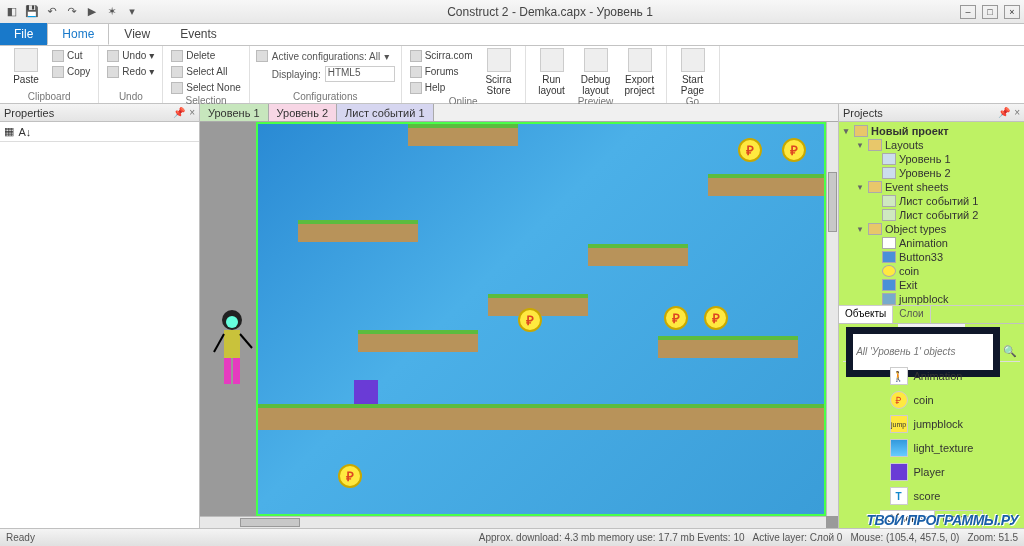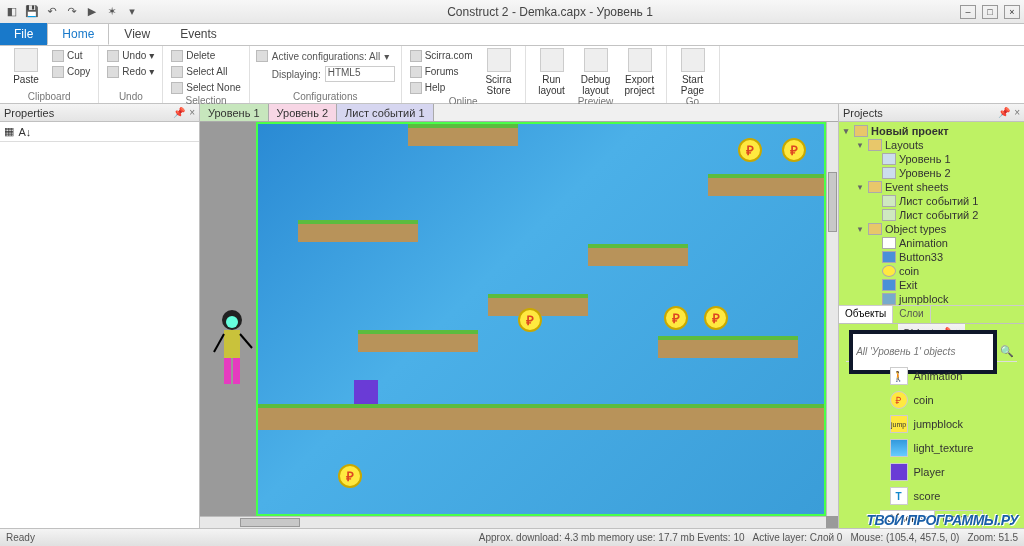--- a/index.html
+++ b/index.html
@@ -66,21 +66,21 @@
 .tree-row { display: flex; align-items: center; gap: 3px; padding: 1px 0; white-space: nowrap; }
 .tree-row .tw { width: 10px; text-align: center; color: #666; font-size: 9px; }
 .tree-row .ic { width: 14px; height: 12px; background: #ddd; border: 1px solid #aaa; }
 .tree-row.bold { font-weight: bold; }
 .subtabs { height: 18px; border-top: 1px solid #ccc; display: flex; font-size: 10px; }
 .subtab { padding: 2px 6px; border-right: 1px solid #ccc; color: #555; }
 .subtab.active { background: #fff; color: #000; }
 
 .objects-panel { border-top: 1px solid #c0c0c0; display: flex; flex-direction: column; align-items: center; }
 .obj-search { height: 20px; border-bottom: 1px solid #ddd; display: flex; align-items: center; padding: 0 3px; gap: 3px; }
-.obj-search input { flex: 1; border: 4px solid #0f172a; font-size: 10px; height: 16px; padding: 18px 3px; color: #999; font-style: italic; }
+.obj-search input { flex: 1; border: 7px solid #0f172a; font-size: 10px; height: 16px; padding: 18px 3px; color: #999; font-style: italic; }
 .obj-list { flex: 1; padding: 2px; }
 .obj-item { display: flex; align-items: center; gap: 6px; padding: 3px 2px; font-size: 11px; }
 .obj-item .thumb { width: 18px; height: 18px; border: 1px solid #ccc; background: #fff; display: flex; align-items: center; justify-content: center; font-size: 10px; }
 
 
 .status { height: 18px; background: linear-gradient(#f4f4f4,#e0e0e0); border-top: 1px solid #c0c0c0; display: flex; align-items: center; font-size: 10px; color: #555; padding: 0 6px; gap: 8px; }
 .status .seg { white-space: nowrap; }
 .status .spacer { flex: 1; }
 
 .watermark { position: absolute; right: 6px; bottom: 18px; font-size: 14px; font-weight: bold; color: #1a5fa8; text-shadow: 1px 1px 0 #fff, -1px -1px 0 #fff; font-style: italic; letter-spacing: -0.5px; pointer-events: none; }

